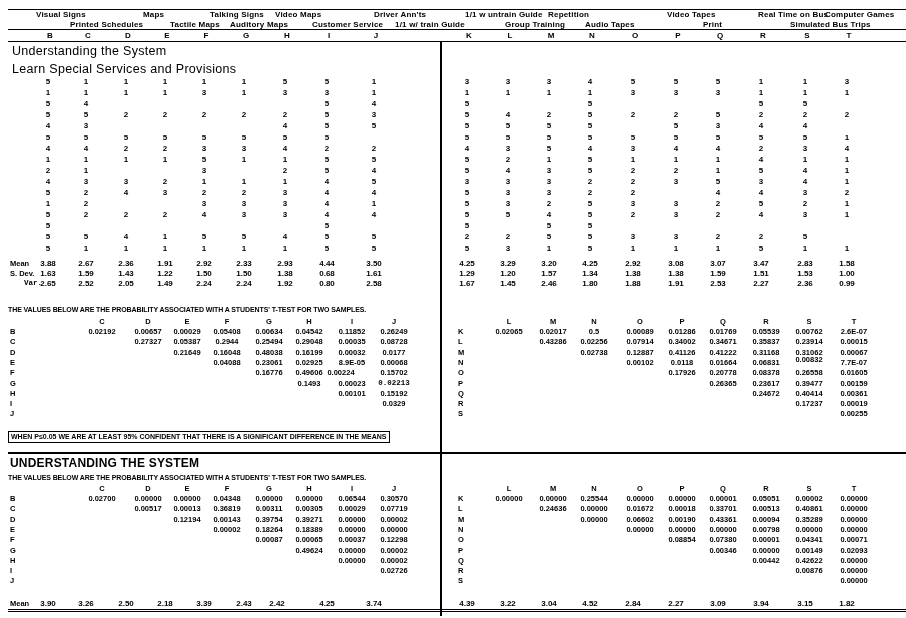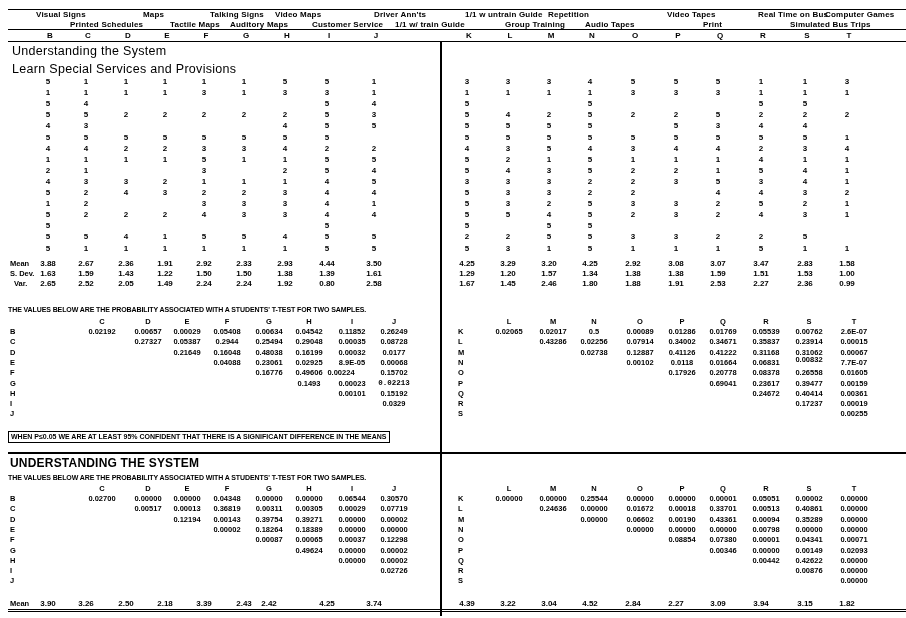--- a/index.html
+++ b/index.html
@@ -351,33 +351,33 @@
     <div class="abs col" style="left: 785px; top: 259px;">2.83</div>
     <div class="abs col" style="left: 827px; top: 259px;">1.58</div>
     <div class="abs rlab" style="left: 10px; top: 269px;">S. Dev.</div>
     <div class="abs col" style="left: 28px; top: 269px;">1.63</div>
     <div class="abs col" style="left: 66px; top: 269px;">1.59</div>
     <div class="abs col" style="left: 106px; top: 269px;">1.43</div>
     <div class="abs col" style="left: 145px; top: 269px;">1.22</div>
     <div class="abs col" style="left: 184px; top: 269px;">1.50</div>
     <div class="abs col" style="left: 224px; top: 269px;">1.50</div>
     <div class="abs col" style="left: 265px; top: 269px;">1.38</div>
-    <div class="abs col" style="left: 307px; top: 269px;">1.39</div>
+    <div class="abs col" style="left: 307px; top: 269px;">0.68</div>
     <div class="abs col" style="left: 354px; top: 269px;">1.61</div>
     <div class="abs col" style="left: 447px; top: 269px;">1.29</div>
     <div class="abs col" style="left: 488px; top: 269px;">1.20</div>
     <div class="abs col" style="left: 529px; top: 269px;">1.57</div>
     <div class="abs col" style="left: 570px; top: 269px;">1.34</div>
     <div class="abs col" style="left: 613px; top: 269px;">1.38</div>
     <div class="abs col" style="left: 656px; top: 269px;">1.38</div>
     <div class="abs col" style="left: 698px; top: 269px;">1.59</div>
     <div class="abs col" style="left: 741px; top: 269px;">1.51</div>
     <div class="abs col" style="left: 785px; top: 269px;">1.53</div>
     <div class="abs col" style="left: 827px; top: 269px;">1.00</div>
-    <div class="abs rlab" style="left: 14px; top: 279px;">Var.</div>
+    <div class="abs rlab" style="left: 24px; top: 279px; font-family: Liberation Mono, monospace;">Var.</div>
     <div class="abs col" style="left: 28px; top: 279px;">2.65</div>
     <div class="abs col" style="left: 66px; top: 279px;">2.52</div>
     <div class="abs col" style="left: 106px; top: 279px;">2.05</div>
     <div class="abs col" style="left: 145px; top: 279px;">1.49</div>
     <div class="abs col" style="left: 184px; top: 279px;">2.24</div>
     <div class="abs col" style="left: 224px; top: 279px;">2.24</div>
     <div class="abs col" style="left: 265px; top: 279px;">1.92</div>
     <div class="abs col" style="left: 307px; top: 279px;">0.80</div>
     <div class="abs col" style="left: 354px; top: 279px;">2.58</div>
     <div class="abs col" style="left: 447px; top: 279px;">1.67</div>
@@ -487,21 +487,21 @@
     <div class="abs cell" style="left: 741px; top: 357.9px;">0.06831</div>
     <div class="abs cell" style="left: 784px; top: 355px;">0.00832</div>
     <div class="abs cell" style="left: 829px; top: 357.9px;">7.7E-07</div>
     <div class="abs rlab" style="left: 458px; top: 368.2px;">O</div>
     <div class="abs cell" style="left: 657px; top: 368.2px;">0.17926</div>
     <div class="abs cell" style="left: 698px; top: 368.2px;">0.20778</div>
     <div class="abs cell" style="left: 741px; top: 368.2px;">0.08378</div>
     <div class="abs cell" style="left: 784px; top: 368.2px;">0.26558</div>
     <div class="abs cell" style="left: 829px; top: 368.2px;">0.01605</div>
     <div class="abs rlab" style="left: 458px; top: 378.5px;">P</div>
-    <div class="abs cell" style="left: 698px; top: 378.5px;">0.69041</div>
+    <div class="abs cell" style="left: 698px; top: 378.5px;">0.26365</div>
     <div class="abs cell" style="left: 741px; top: 378.5px;">0.23617</div>
     <div class="abs cell" style="left: 784px; top: 378.5px;">0.39477</div>
     <div class="abs cell" style="left: 829px; top: 378.5px;">0.00159</div>
     <div class="abs rlab" style="left: 458px; top: 388.8px;">Q</div>
     <div class="abs cell" style="left: 741px; top: 388.8px;">0.24672</div>
     <div class="abs cell" style="left: 784px; top: 388.8px;">0.40414</div>
     <div class="abs cell" style="left: 829px; top: 388.8px;">0.00361</div>
     <div class="abs rlab" style="left: 458px; top: 399.1px;">R</div>
     <div class="abs cell" style="left: 784px; top: 399.1px;">0.17237</div>
     <div class="abs cell" style="left: 829px; top: 399.1px;">0.00019</div>
@@ -627,21 +627,21 @@
     <div class="abs cell" style="left: 829px; top: 566.1px;">0.00000</div>
     <div class="abs rlab" style="left: 458px; top: 576.4px;">S</div>
     <div class="abs cell" style="left: 829px; top: 576.4px;">0.00000</div>
     <div class="abs rlab" style="left: 10px; top: 599px;">Mean</div>
     <div class="abs col" style="left: 28px; top: 599px;">3.90</div>
     <div class="abs col" style="left: 66px; top: 599px;">3.26</div>
     <div class="abs col" style="left: 106px; top: 599px;">2.50</div>
     <div class="abs col" style="left: 145px; top: 599px;">2.18</div>
     <div class="abs col" style="left: 184px; top: 599px;">3.39</div>
     <div class="abs col" style="left: 224px; top: 599px;">2.43</div>
-    <div class="abs col" style="left: 249px; top: 599px;">2.42</div>
+    <div class="abs col" style="left: 257px; top: 599px;">2.42</div>
     <div class="abs col" style="left: 307px; top: 599px;">4.25</div>
     <div class="abs col" style="left: 354px; top: 599px;">3.74</div>
     <div class="abs col" style="left: 447px; top: 599px;">4.39</div>
     <div class="abs col" style="left: 488px; top: 599px;">3.22</div>
     <div class="abs col" style="left: 529px; top: 599px;">3.04</div>
     <div class="abs col" style="left: 570px; top: 599px;">4.52</div>
     <div class="abs col" style="left: 613px; top: 599px;">2.84</div>
     <div class="abs col" style="left: 656px; top: 599px;">2.27</div>
     <div class="abs col" style="left: 698px; top: 599px;">3.09</div>
     <div class="abs col" style="left: 741px; top: 599px;">3.94</div>

